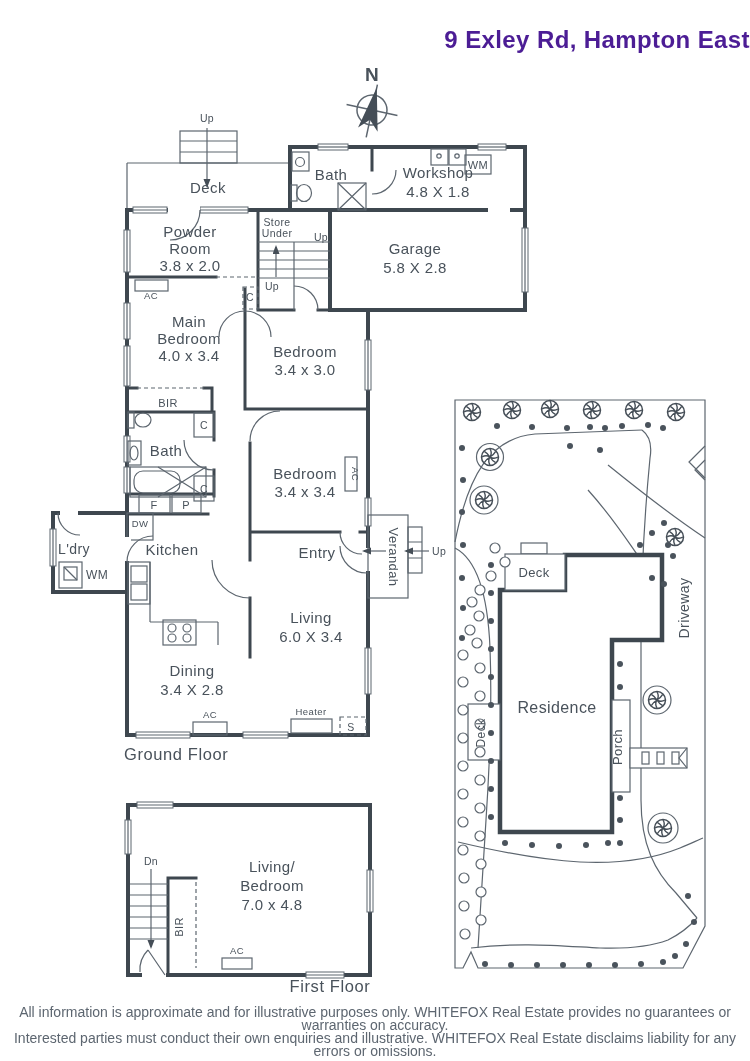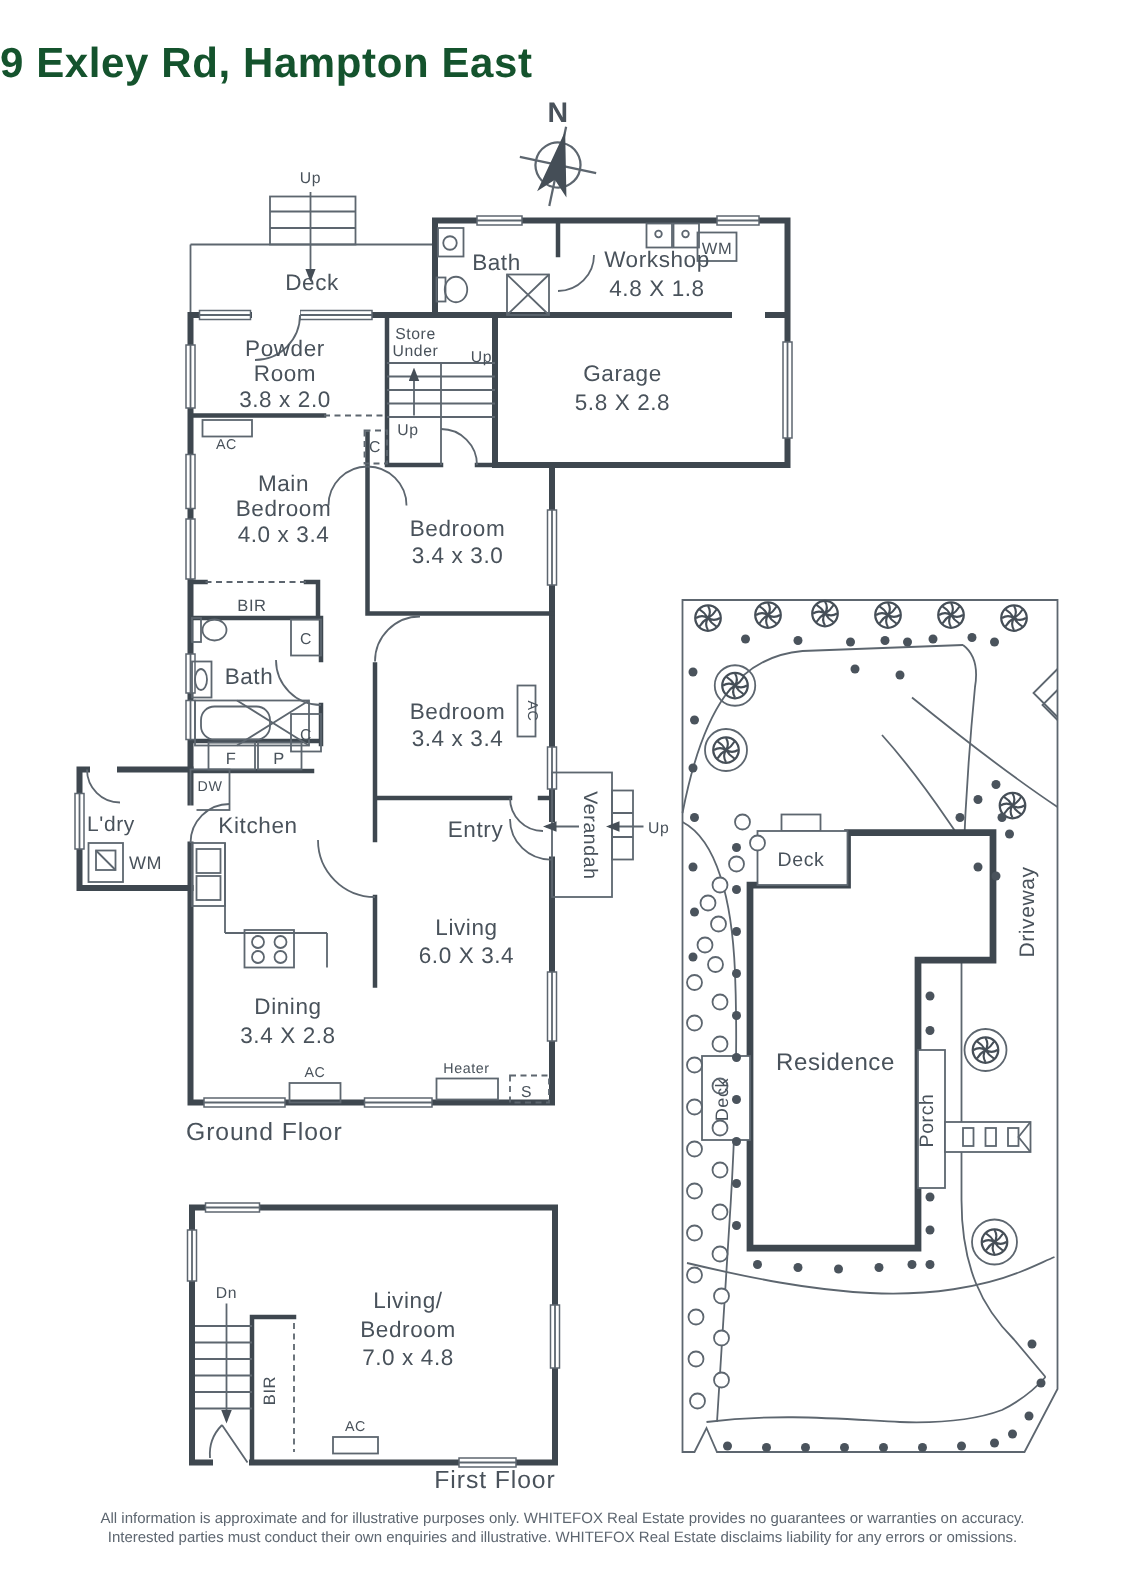--- a/index.html
+++ b/index.html
@@ -1,21 +1,21 @@
 <!DOCTYPE html>
 <html><head>
 <meta charset="utf-8">
 <style>
   html,body{margin:0;padding:0;background:#fff;}
   .stage{position:relative;width:750px;height:1061px;background:#ffffff;overflow:hidden;
          font-family:"Liberation Sans",sans-serif;}
-  .title{position:absolute;top:26px;left:0;width:100%;text-align:left;
-         font-size:28px;font-weight:600;letter-spacing:.4px;color:#14532d;}
+  .title{position:absolute;top:26px;left:0;width:100%;text-align:right;
+         font-size:24px;font-weight:600;letter-spacing:.4px;color:#4c1d95;}
   .disclaimer{position:absolute;top:1006px;left:0;width:100%;text-align:center;
-              font-size:10px;line-height:13px;color:#5d6670;}
+              font-size:14px;line-height:13px;color:#5d6670;}
   svg{position:absolute;top:0;left:0;}
   svg text{fill:#49525b;font-family:"Liberation Sans",sans-serif;letter-spacing:.4px;}
   .wall{stroke:#3e474f;stroke-width:4;fill:none;stroke-linecap:square;}
   .wall3{stroke:#3e474f;stroke-width:3;fill:none;stroke-linecap:square;}
   .wallS{stroke:#3e474f;stroke-width:4.5;fill:#ffffff;stroke-linejoin:miter;}
   .thin{stroke:#5d666f;stroke-width:1.2;fill:none;}
   .thinW{stroke:#5d666f;stroke-width:1.2;fill:#ffffff;}
   .dash{stroke:#5d666f;stroke-width:1.2;fill:none;stroke-dasharray:4 3;}
   .win{fill:#ffffff;stroke:#5d666f;stroke-width:1;}
   .dot{fill:#4a535c;stroke:none;}

